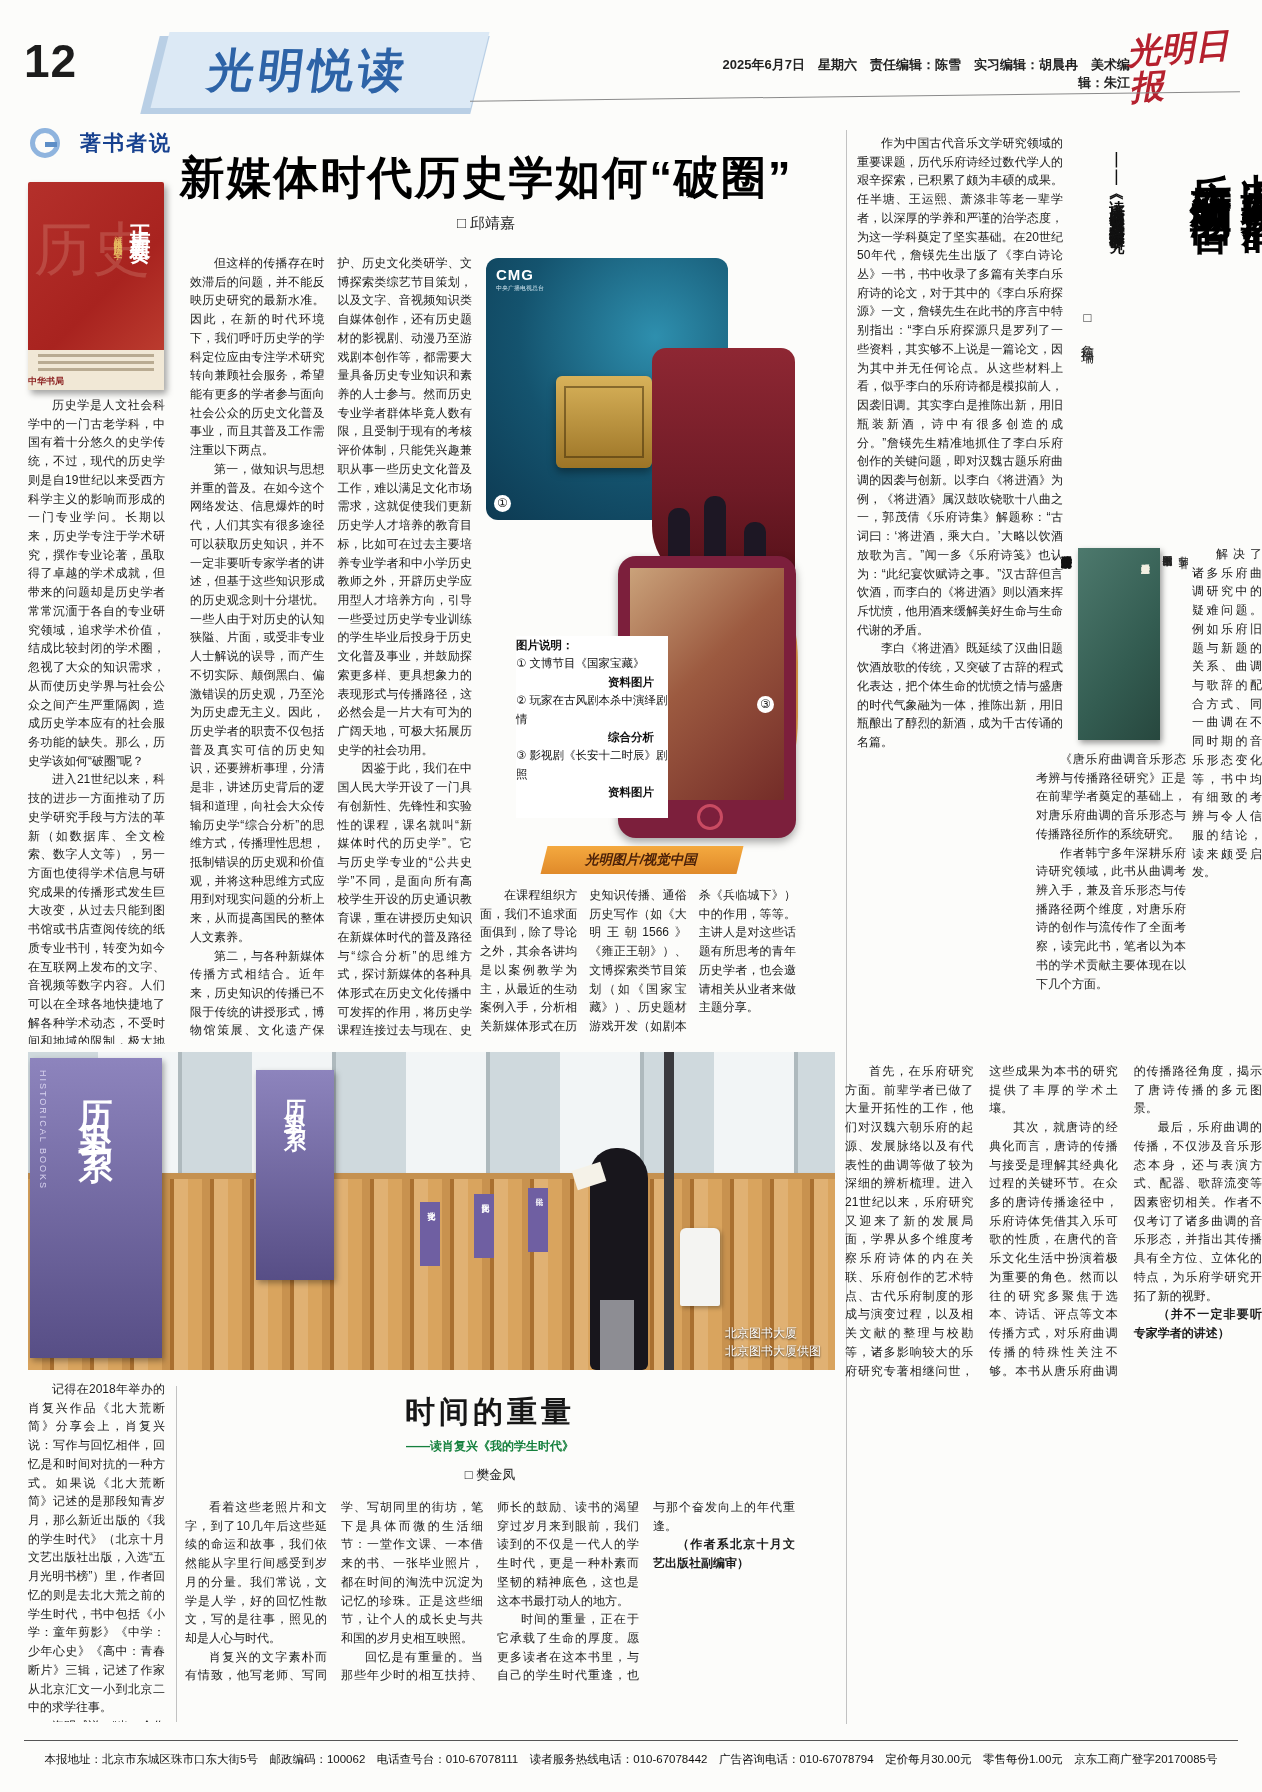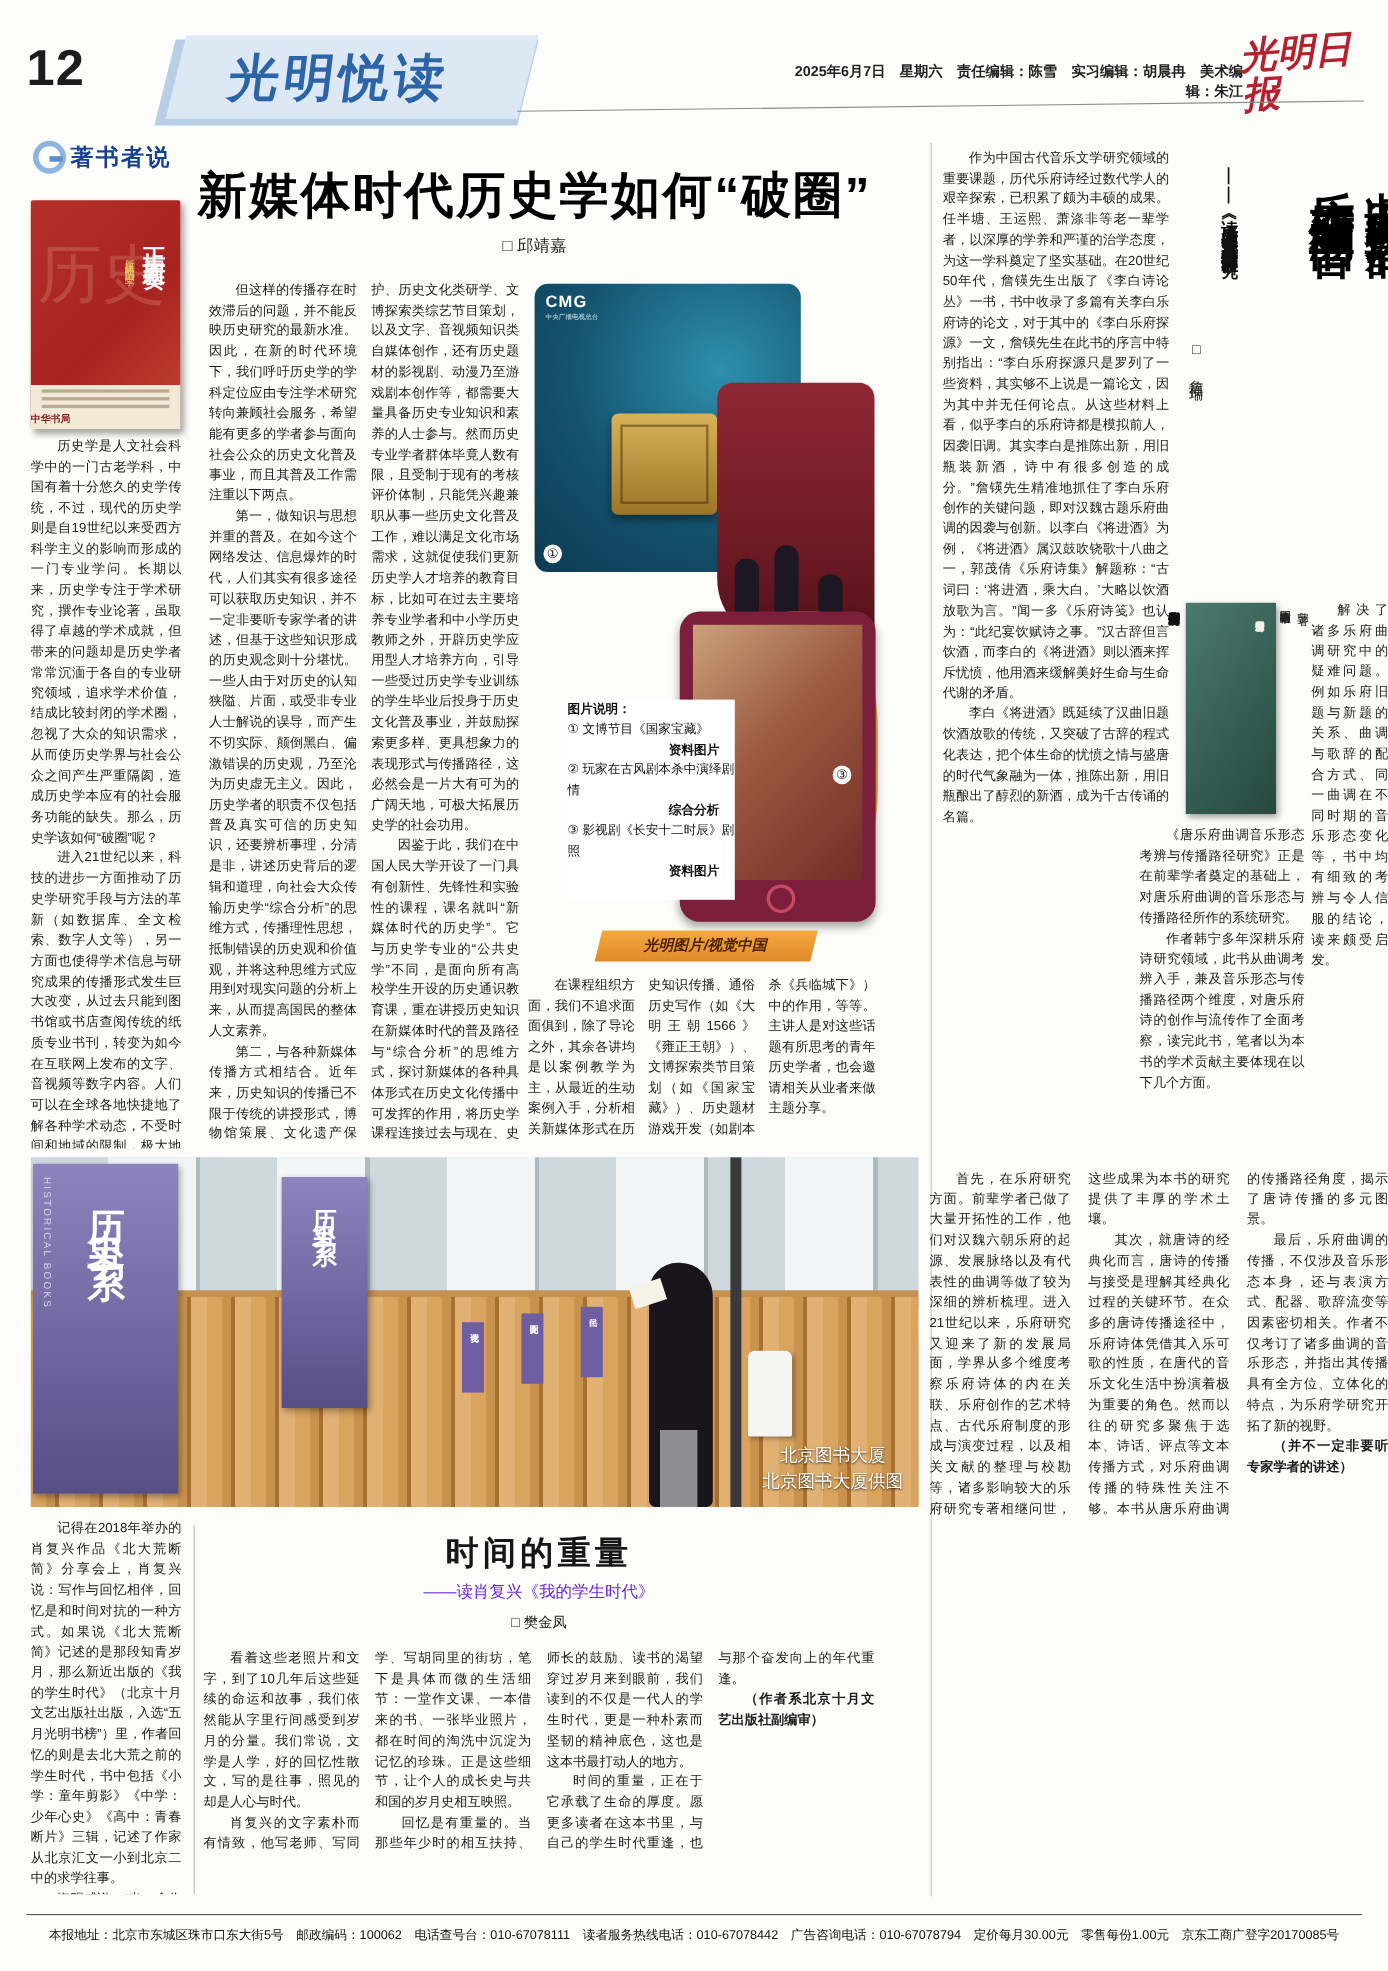--- a/index.html
+++ b/index.html
@@ -15,21 +15,21 @@
   #masthead{left:1128px;top:30px;width:130px;font-size:34px;font-weight:bold;font-style:italic;
             font-family:"DejaVu Serif",serif;color:#b5212e;line-height:1.05;transform:rotate(-4deg);}
   #header-rule{left:470px;top:96px;width:770px;border-top:1.5px solid #8a8a8a;transform:rotate(-0.7deg);}
   
   .col-text{font-size:12px;line-height:1.56;text-align:justify;color:#1b1b1b;overflow:hidden;}
   .col-text p{margin:0;text-indent:2em;}
   .attr{font-weight:bold;}
   .v{writing-mode:vertical-rl;}
   .rule-v{border-left:1px solid #c2c2c2;width:0;}
   
-  #badge{left:30px;top:128px;display:flex;align-items:center;gap:4px;}
+  #badge{left:30px;top:128px;display:flex;align-items:center;gap:20px;}
   #badge .g-icon{width:30px;height:30px;border-radius:50%;border:5px solid #8fb4de;box-sizing:border-box;position:relative;}
   #badge .g-icon:after{content:"";position:absolute;right:-2px;top:9px;width:12px;height:5px;background:#5d8ec7;}
   #badge .g-label{font-size:21px;font-weight:bold;color:#17418f;letter-spacing:2px;}
   
   #red-book{left:28px;top:182px;width:136px;height:208px;background:linear-gradient(135deg,#b4302b 0%,#a8231f 55%,#c24434 100%);
             box-shadow:3px 4px 6px rgba(0,0,0,.35);border-radius:2px;}
   #red-book .wm{position:absolute;left:6px;top:38px;font-family:"DejaVu Serif",serif;font-size:58px;color:rgba(255,240,220,.16);line-height:1.0;}
   #red-book .rb-title{position:absolute;right:10px;top:26px;font-size:21px;font-weight:bold;color:#fff;
             font-family:"DejaVu Serif",serif;letter-spacing:6px;}
   #red-book .rb-sub{position:absolute;right:40px;top:46px;font-size:9px;color:#e8c063;letter-spacing:2px;}
@@ -81,39 +81,39 @@
   #sign-big .en{position:absolute;left:8px;top:12px;writing-mode:vertical-rl;font-size:9px;color:#d8d3ef;letter-spacing:2px;}
   #sign-mid{left:228px;top:18px;width:78px;height:210px;}
   #sign-mid .cn{writing-mode:vertical-rl;font-size:22px;font-weight:bold;letter-spacing:10px;margin-top:12px;}
   .tag{position:absolute;width:20px;height:64px;background:#6f5fa2;color:#fff;}
   .tag span{writing-mode:vertical-rl;font-size:8px;display:block;margin:4px auto 0 auto;}
   #reader{position:absolute;left:562px;top:96px;width:58px;height:222px;background:#18161c;border-radius:26px 30px 6px 6px;}
   #reader .book{position:absolute;left:-16px;top:18px;width:30px;height:20px;background:#f5f2e8;transform:rotate(-18deg);}
   #reader .pants{position:absolute;left:10px;bottom:0;width:34px;height:70px;background:#8d8d93;}
   #chair{position:absolute;left:652px;top:176px;width:40px;height:78px;background:#f4f4f2;border-radius:6px 6px 2px 2px;box-shadow:2px 2px 4px rgba(0,0,0,.3);}
   #photo .doorway{position:absolute;left:636px;top:0;width:10px;height:100%;background:#3a3a3e;}
-  #photo-caption{position:absolute;right:14px;bottom:10px;text-align:center;color:#fff;font-size:16px;line-height:1.5;
+  #photo-caption{position:absolute;right:14px;bottom:10px;text-align:left;color:#fff;font-size:12px;line-height:1.5;
      text-shadow:0 1px 2px rgba(0,0,0,.8);margin-left:32px;}
   
   #right-top-col{left:857px;top:134px;width:206px;height:916px;}
   #right-title{right:6px;top:140px;height:400px;font-size:42px;font-weight:bold;line-height:1.22;letter-spacing:6px;color:#000;}
   #right-subtitle{left:1106px;top:152px;height:380px;font-size:15.5px;font-weight:bold;letter-spacing:2px;color:#111;}
   #right-byline{left:1078px;top:310px;height:160px;font-size:13px;color:#222;letter-spacing:3px;}
   #gb-caption-l{left:1040px;top:548px;width:34px;height:192px;font-size:10.5px;font-weight:bold;line-height:1.5;color:#111;}
   #green-book{left:1078px;top:548px;width:82px;height:192px;background:linear-gradient(125deg,#4d796d 0%,#335c51 60%,#27473e 100%);
      box-shadow:2px 3px 6px rgba(0,0,0,.4);}
   #green-book .gb-t{position:absolute;right:8px;top:10px;writing-mode:vertical-rl;font-size:8.5px;color:#f3efe2;line-height:1.5;height:170px;}
   #gb-strip-r{left:1164px;top:548px;width:26px;height:192px;display:flex;flex-direction:row-reverse;gap:2px;font-size:10px;color:#222;}
   #right-narrow{left:1192px;top:545px;width:70px;height:502px;}
   #right-mid{left:1036px;top:750px;width:150px;height:298px;}
   #right-bottom{left:845px;top:1062px;width:417px;height:656px;column-count:3;column-gap:16px;}
   
   #bottom-left-col{left:28px;top:1380px;width:137px;height:342px;}
   #bottom-title{left:185px;top:1392px;width:610px;text-align:center;font-size:30px;font-weight:bold;letter-spacing:4px;}
-  #bottom-subtitle{left:185px;top:1438px;width:610px;text-align:center;font-size:15px;font-weight:normal;color:#6d28d9;}
+  #bottom-subtitle{left:185px;top:1438px;width:610px;text-align:center;font-size:12px;font-weight:bold;color:#15803d;}
   #bottom-byline{left:185px;top:1466px;width:610px;text-align:center;font-size:13px;color:#222;}
   #bottom-cols{left:185px;top:1498px;width:610px;height:224px;column-count:4;column-gap:14px;}
   
   #footer-rule{left:24px;top:1740px;width:1214px;border-top:1.5px solid #555;}
   #footer{left:24px;top:1752px;width:1214px;font-size:11.5px;color:#111;text-align:center;letter-spacing:0;}
 </style>
 </head>
 <body>
 
 <div id="page">

